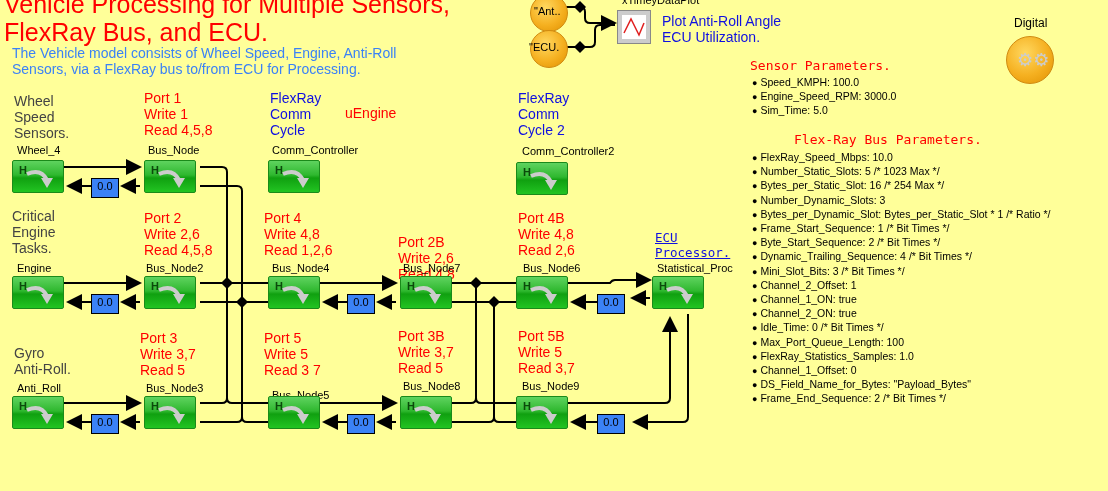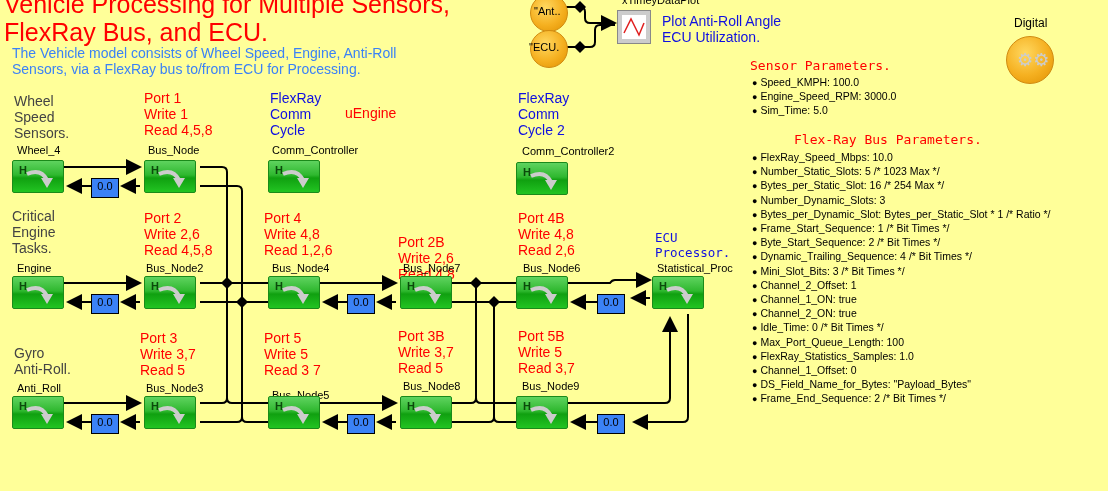--- a/index.html
+++ b/index.html
@@ -141,21 +141,21 @@
   <div>FlexRay</div>
   <div>Comm</div>
   <div>Cycle</div>
 </div>
 <div class="abs red-label" style="left:345px;top:105px;">uEngine</div>
 <div class="abs blue-label" style="left:518px;top:90px;">
   <div>FlexRay</div>
   <div>Comm</div>
   <div>Cycle 2</div>
 </div>
-<div class="abs mono-blue" style="left:655px;top:230px;">
+<div class="abs mono-blue" style="left:655px;top:230px;text-decoration:underline;">
   <div>ECU</div>
   <div>Processor.</div>
 </div>
 
 <div class="abs red-label" style="left:144px;top:90px;">
   <div>Port  1</div>
     <div>Write 1</div>
     <div>Read  4,5,8</div>
 </div>
 <div class="abs red-label" style="left:144px;top:210px;">

